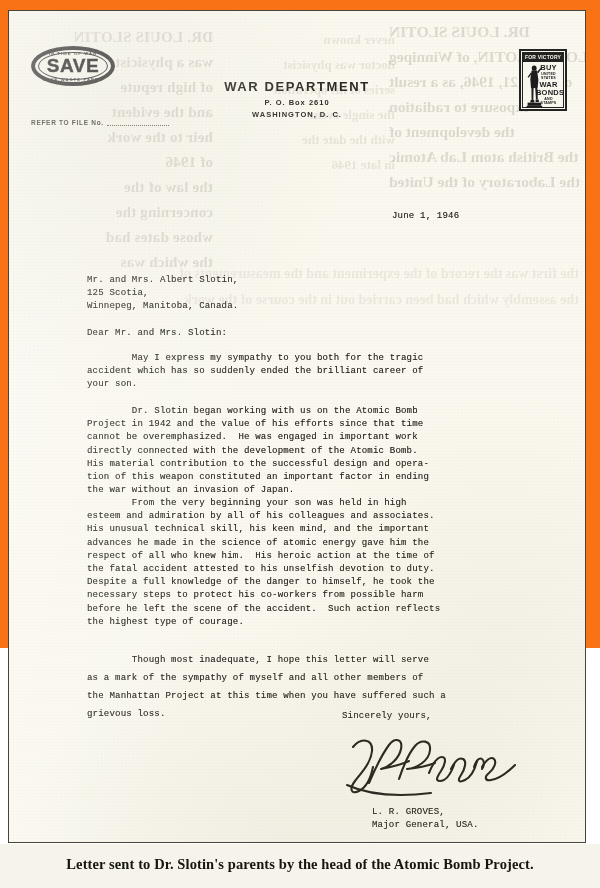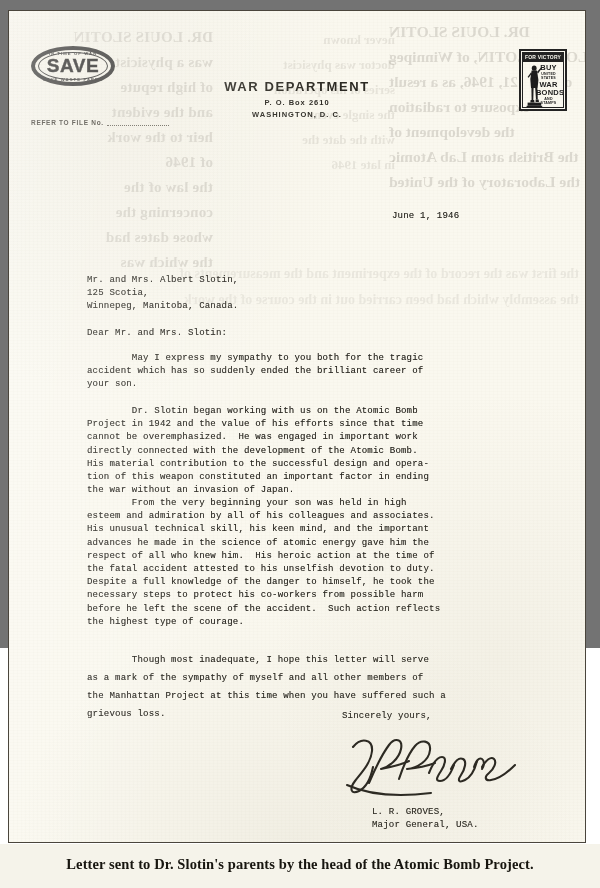--- a/index.html
+++ b/index.html
@@ -12,21 +12,21 @@
     height: 888px;
     overflow: hidden;
     font-family: "Liberation Sans", sans-serif;
   }
 
   
   #scan {
     position: relative;
     width: 600px;
     height: 648px;
-    background: #737373;
+    background: #f97316;
   }
 
   
   #sheet {
     position: absolute;
     left: 8px;
     top: 10px;
     width: 578px;
     height: 833px;
     background: #faf8ef;

